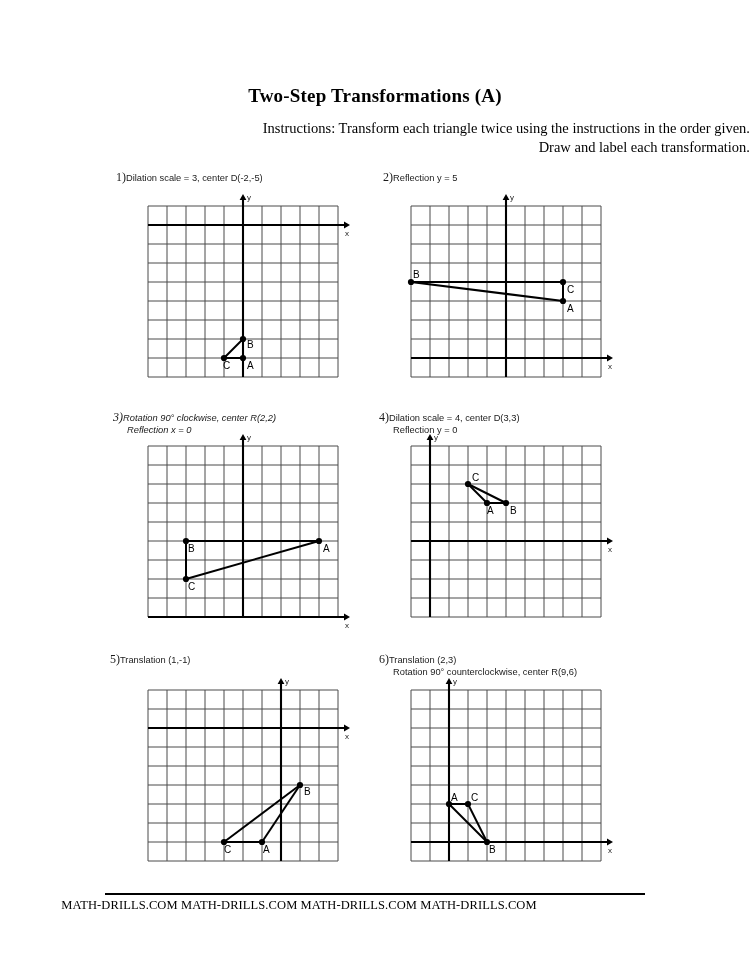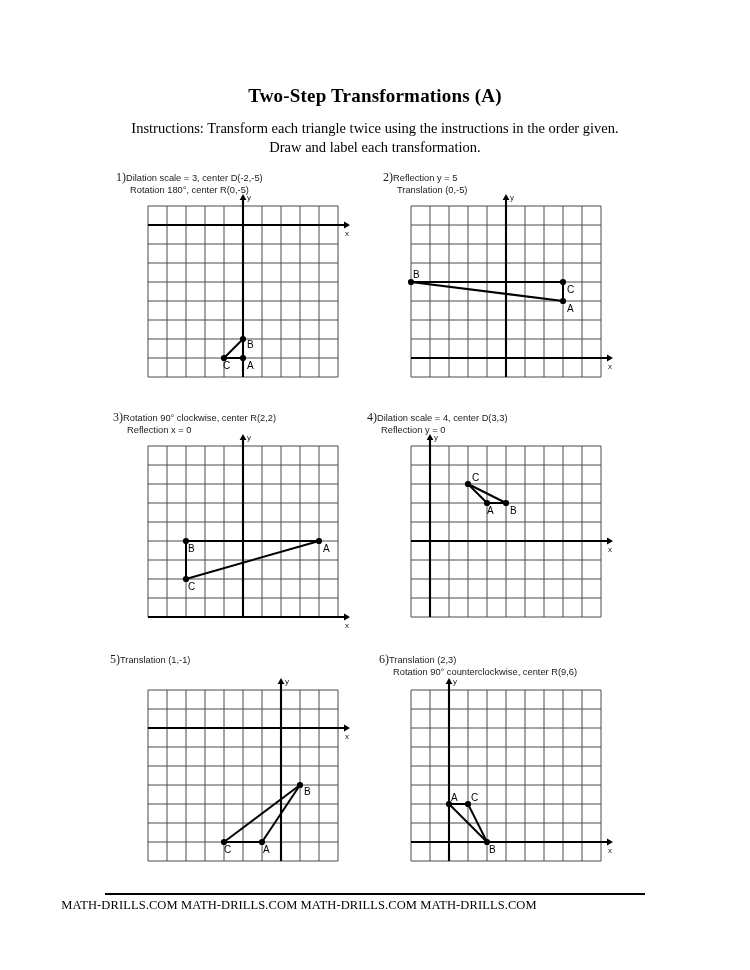--- a/index.html
+++ b/index.html
@@ -28,21 +28,21 @@
     text-align: center;
     font-family: "Liberation Serif", serif;
     font-size: 19px;
     font-weight: bold;
     letter-spacing: 0.2px;
   }
   .instructions {
     position: absolute;
     left: 0; top: 119px;
     width: 750px;
-    text-align: center;
+    text-align: right;
     font-family: "Liberation Serif", serif;
     font-size: 14.5px;
     line-height: 19px;
   }
   .instr-line { display: block; }
 
   
   .problem {
     position: absolute;
     width: 290px;
@@ -110,21 +110,21 @@
 
   <div class="title">Two-Step Transformations (A)</div>
 
   <div class="instructions">
     <span class="instr-line">Instructions: Transform each triangle twice using the instructions in the order given.</span>
     <span class="instr-line">Draw and label each transformation.</span>
   </div>
 
   <div id="problems-container">
       <div class="problem" style="left: 116px; top: 172px;">
-        <div class="prob-label"><span class="prob-num">1)</span><span class="prob-instr-1">Dilation scale = 3, center D(-2,-5)</span><span class="prob-instr-2">Rotation 180°, center R(0,-5)</span></div>
+        <div class="prob-label"><span class="prob-num">1)</span><span class="prob-instr-1">Dilation scale = 3, center D(-2,-5)</span></div>
       </div>
       <div class="graph-wrap" style="left: 136px; top: 194px;">
         <svg class="graph" width="214" height="195">
           <line class="gridline" x1="12" y1="12" x2="12" y2="183"></line>
           <line class="gridline" x1="31" y1="12" x2="31" y2="183"></line>
           <line class="gridline" x1="50" y1="12" x2="50" y2="183"></line>
           <line class="gridline" x1="69" y1="12" x2="69" y2="183"></line>
           <line class="gridline" x1="88" y1="12" x2="88" y2="183"></line>
           <line class="gridline" x1="107" y1="12" x2="107" y2="183"></line>
           <line class="gridline" x1="126" y1="12" x2="126" y2="183"></line>
@@ -153,21 +153,21 @@
           <line class="shape-edge" x1="88" y1="164" x2="107" y2="164"></line>
           <circle class="vertex-dot" cx="107" cy="164" r="3.1"></circle>
           <text class="vertex-label" x="111" y="175">A</text>
           <circle class="vertex-dot" cx="107" cy="145" r="3.1"></circle>
           <text class="vertex-label" x="111" y="154">B</text>
           <circle class="vertex-dot" cx="88" cy="164" r="3.1"></circle>
           <text class="vertex-label" x="87" y="175">C</text>
         </svg>
       </div>
       <div class="problem" style="left: 383px; top: 172px;">
-        <div class="prob-label"><span class="prob-num">2)</span><span class="prob-instr-1">Reflection y = 5</span><span class="prob-instr-2">Translation (0,-5)</span></div>
+        <div class="prob-label"><span class="prob-num">2)</span><span class="prob-instr-1">Reflection y = 5</span></div>
       </div>
       <div class="graph-wrap" style="left: 399px; top: 194px;">
         <svg class="graph" width="214" height="195">
           <line class="gridline" x1="12" y1="12" x2="12" y2="183"></line>
           <line class="gridline" x1="31" y1="12" x2="31" y2="183"></line>
           <line class="gridline" x1="50" y1="12" x2="50" y2="183"></line>
           <line class="gridline" x1="69" y1="12" x2="69" y2="183"></line>
           <line class="gridline" x1="88" y1="12" x2="88" y2="183"></line>
           <line class="gridline" x1="107" y1="12" x2="107" y2="183"></line>
           <line class="gridline" x1="126" y1="12" x2="126" y2="183"></line>
@@ -195,21 +195,21 @@
           <line class="shape-edge" x1="12" y1="88" x2="164" y2="88"></line>
           <line class="shape-edge" x1="164" y1="88" x2="164" y2="107"></line>
           <circle class="vertex-dot" cx="164" cy="107" r="3.1"></circle>
           <text class="vertex-label" x="168" y="118">A</text>
           <circle class="vertex-dot" cx="12" cy="88" r="3.1"></circle>
           <text class="vertex-label" x="14" y="84">B</text>
           <circle class="vertex-dot" cx="164" cy="88" r="3.1"></circle>
           <text class="vertex-label" x="168" y="99">C</text>
         </svg>
       </div>
-      <div class="problem" style="left: 113px; top: 412px;">
+      <div class="problem" style="left: 113px; top: 412px; font-style: italic;">
         <div class="prob-label"><span class="prob-num">3)</span><span class="prob-instr-1">Rotation 90° clockwise, center R(2,2)</span><span class="prob-instr-2">Reflection x = 0</span></div>
       </div>
       <div class="graph-wrap" style="left: 136px; top: 434px;">
         <svg class="graph" width="214" height="195">
           <line class="gridline" x1="12" y1="12" x2="12" y2="183"></line>
           <line class="gridline" x1="31" y1="12" x2="31" y2="183"></line>
           <line class="gridline" x1="50" y1="12" x2="50" y2="183"></line>
           <line class="gridline" x1="69" y1="12" x2="69" y2="183"></line>
           <line class="gridline" x1="88" y1="12" x2="88" y2="183"></line>
           <line class="gridline" x1="107" y1="12" x2="107" y2="183"></line>
@@ -238,21 +238,21 @@
           <line class="shape-edge" x1="50" y1="107" x2="50" y2="145"></line>
           <line class="shape-edge" x1="50" y1="145" x2="183" y2="107"></line>
           <circle class="vertex-dot" cx="183" cy="107" r="3.1"></circle>
           <text class="vertex-label" x="187" y="118">A</text>
           <circle class="vertex-dot" cx="50" cy="107" r="3.1"></circle>
           <text class="vertex-label" x="52" y="118">B</text>
           <circle class="vertex-dot" cx="50" cy="145" r="3.1"></circle>
           <text class="vertex-label" x="52" y="156">C</text>
         </svg>
       </div>
-      <div class="problem" style="left: 367px; top: 412px;">
+      <div class="problem" style="left: 379px; top: 412px;">
         <div class="prob-label"><span class="prob-num">4)</span><span class="prob-instr-1">Dilation scale = 4, center D(3,3)</span><span class="prob-instr-2">Reflection y = 0</span></div>
       </div>
       <div class="graph-wrap" style="left: 399px; top: 434px;">
         <svg class="graph" width="214" height="195">
           <line class="gridline" x1="12" y1="12" x2="12" y2="183"></line>
           <line class="gridline" x1="31" y1="12" x2="31" y2="183"></line>
           <line class="gridline" x1="50" y1="12" x2="50" y2="183"></line>
           <line class="gridline" x1="69" y1="12" x2="69" y2="183"></line>
           <line class="gridline" x1="88" y1="12" x2="88" y2="183"></line>
           <line class="gridline" x1="107" y1="12" x2="107" y2="183"></line>

